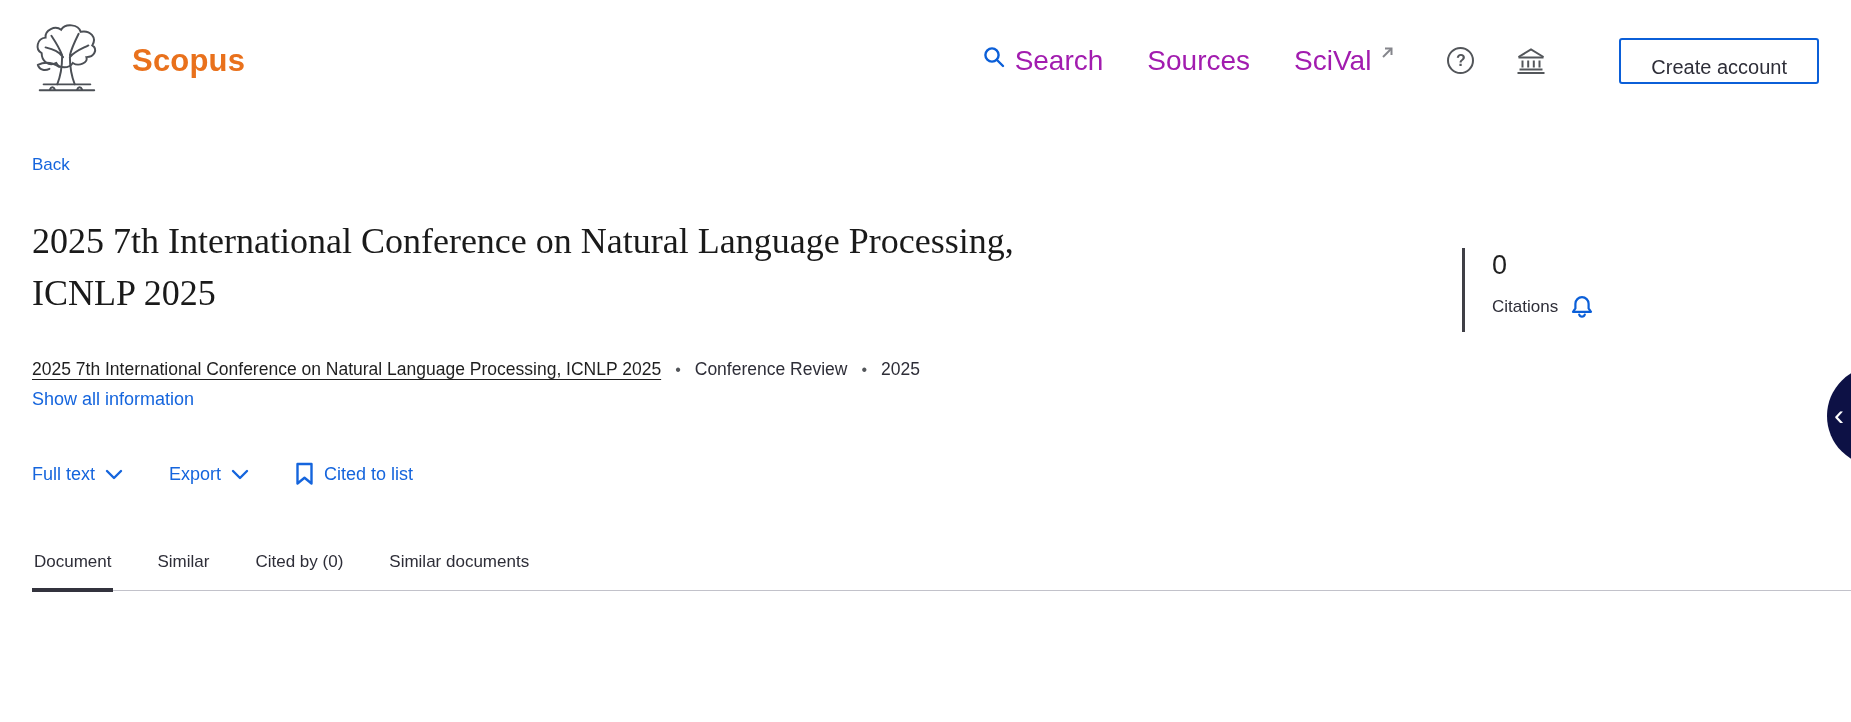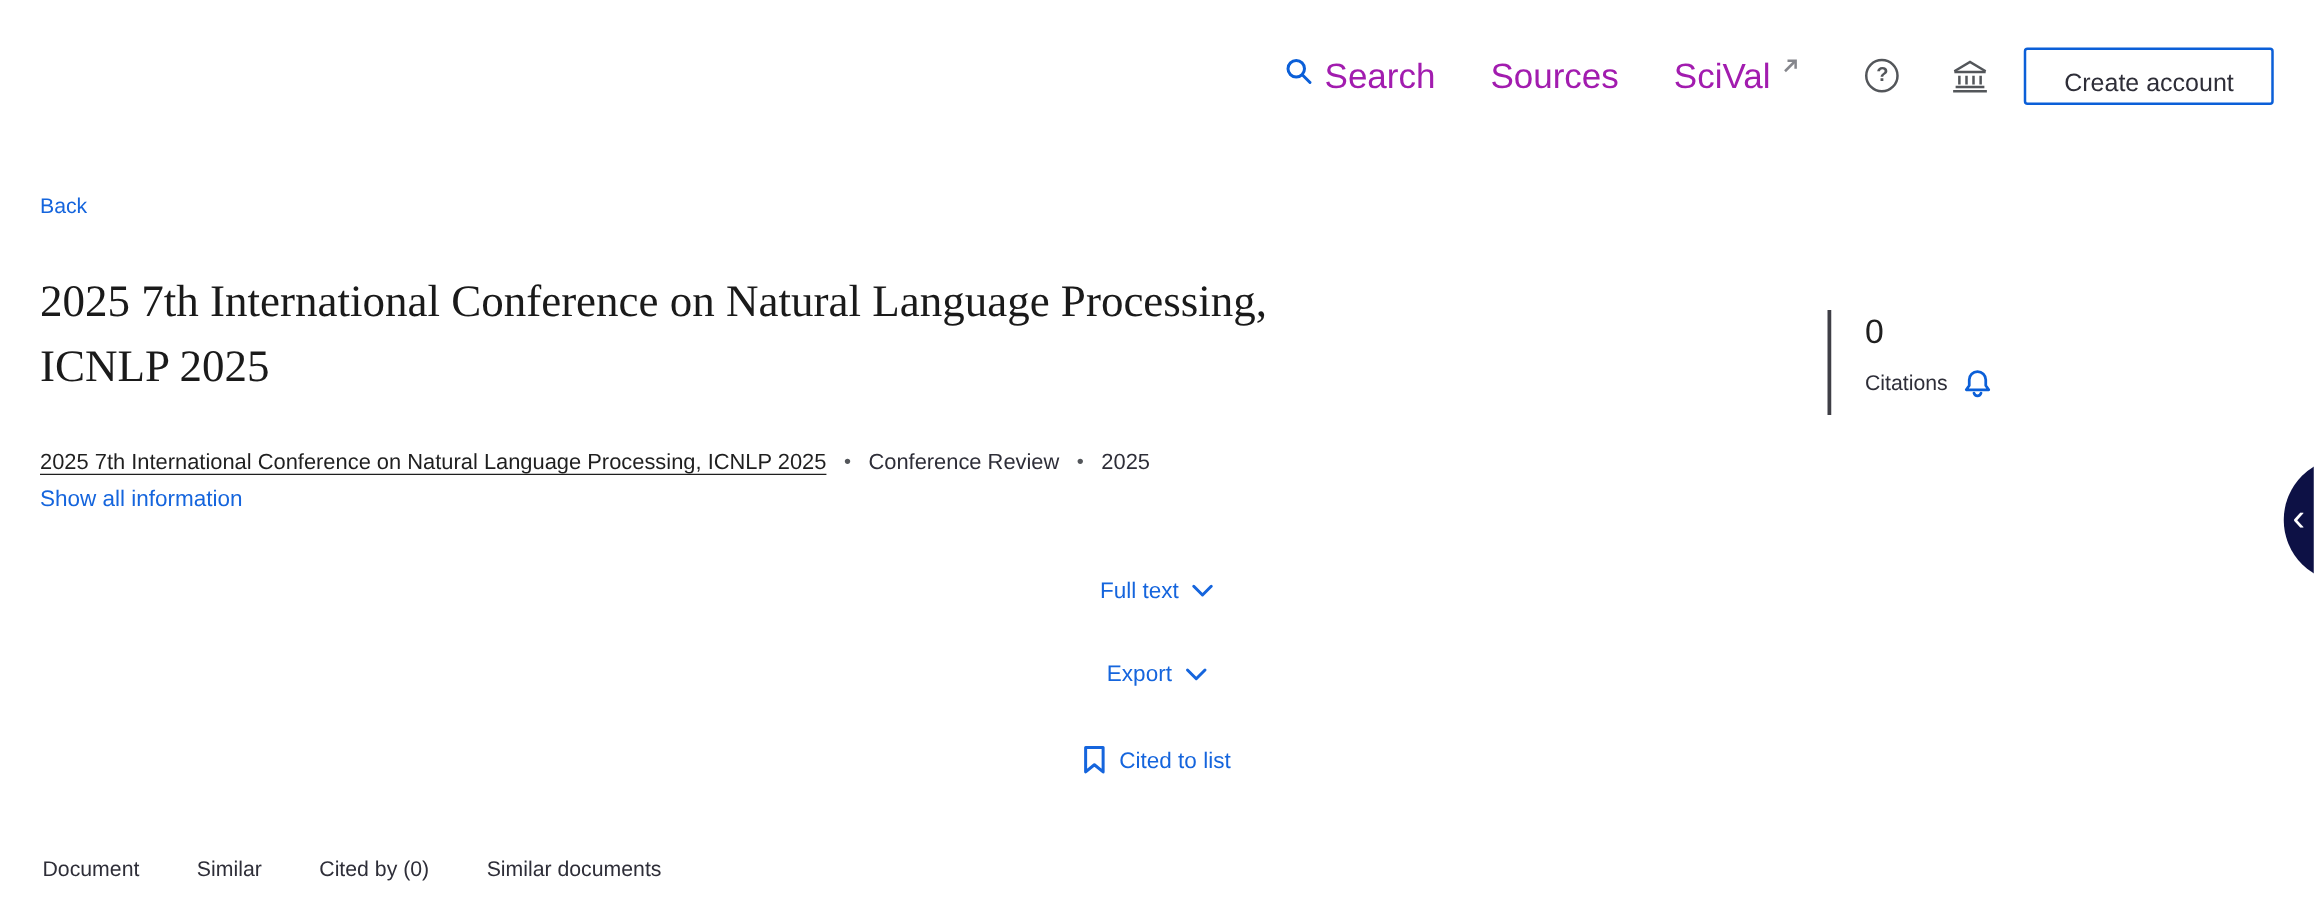--- a/index.html
+++ b/index.html
@@ -24,21 +24,21 @@
   .nav-item { display:flex; align-items:flex-start; gap:9px; font-size:28px; color:#a21caf; cursor:pointer; }
   .nav-item svg { display:block; }
 
   .hdr-icons { display:flex; align-items:center; gap:42px; margin-left:52px; }
   .icon-btn { cursor:pointer; display:flex; align-items:center; justify-content:center; }
   .help-circle {
     width:27px; height:27px; border:2px solid #53565a; border-radius:50%;
     font-size:16px; font-weight:700; color:#53565a; display:flex; align-items:center; justify-content:center;
   }
   .btn-outline {
-    margin-left:28px; height:46px; padding:16px 30px; background:#fff;
+    margin-left:73px; height:46px; padding:16px 30px; background:#fff;
     border:2px solid #0b5fd8; border-radius:3px; font-size:20px; color:#2e2e38;
     font-family:"Liberation Sans", sans-serif; cursor:pointer;
   }
   .btn-solid {
     margin-left:24px; height:46px; padding:0 27px; background:#0b5fd8;
     border:2px solid #0b5fd8; border-radius:3px; font-size:20px; color:#ffffff;
     font-family:"Liberation Sans", sans-serif; cursor:pointer;
   }
 
   
@@ -51,21 +51,21 @@
     font-family:"Liberation Serif", serif; font-weight:400;
     font-size:36px; line-height:52px; color:#1a1a1a;
   }
 
   .meta-line { margin-top:40px; display:flex; align-items:center; font-size:17.5px; color:#2e2e38; }
   .meta-source { color:#1f1f1f; text-decoration:underline; text-underline-offset:4px; cursor:pointer; }
   .meta-sep { margin:0 14px; color:#53565a; font-size:16px; }
 
   .show-all { display:inline-block; margin-top:9px; font-size:18px; }
 
-  .actions { margin-top:52px; display:flex; align-items:center; gap:46px;flex-direction:column; }
+  .actions { margin-top:52px; display:flex; align-items:center; gap:46px; }
   .action { display:flex; align-items:center; gap:10px; color:#1565dd; font-size:18px; cursor:pointer; }
   .action svg { display:block; }
 
   
   .tabs {
     margin-top:62px; margin-left:32px;
     display:flex; gap:42px; border-bottom:1px solid #c2c2ca;
   }
   .tab {
     font-size:17px; color:#2e2e38; padding:4px 2px 16px 2px; cursor:pointer;
@@ -90,20 +90,30 @@
   .edge-circle .chev {
     position:absolute; left:7px; top:50%; transform:translateY(-54%);
     color:#ffffff; font-size:30px; font-weight:400; line-height:1;
     font-family:"Liberation Sans", sans-serif;
   }
 </style>
 </head>
 <body>
 
 <header class="header">
+  <div class="logo">
+    <svg class="logo-tree" viewBox="0 0 74 80" fill="none" stroke="#4b4f55" stroke-width="2" stroke-linecap="round">
+      <path d="M12 32 C5 28 7 17 16 16 C15 8 26 3 32 8 C36 1 50 2 52 10 C62 8 69 16 64 24 C70 28 66 36 58 36 C60 42 50 46 44 42 C40 48 30 48 27 42 C19 46 12 40 12 32 Z"></path>
+      <path d="M22 14 C26 20 30 26 33 34 M50 12 C46 20 43 26 41 34 M16 26 C24 28 30 30 34 36 M60 24 C52 28 46 30 41 36"></path>
+      <path d="M33 36 C33 44 32 54 28 64 M41 36 C41 44 42 54 46 64"></path>
+      <path d="M8 44 C16 40 24 42 30 46 M8 44 C10 50 16 50 20 48"></path>
+      <path d="M14 64 H62 M10 70 H66 M20 70 C22 66 24 66 26 70 M48 70 C50 66 52 66 54 70"></path>
+    </svg>
+    <span class="logo-word">Scopus</span>
+  </div>
 
   <nav class="nav">
     <a class="nav-item">
       <svg width="24" height="24" viewBox="0 0 24 24">
         <circle cx="10" cy="10" r="6.6" fill="none" stroke="#0b5fd8" stroke-width="2.4"></circle>
         <line x1="15" y1="15" x2="21" y2="21" stroke="#0b5fd8" stroke-width="2.4" stroke-linecap="round"></line>
       </svg>
       <span>Search</span>
     </a>
     <a class="nav-item">

